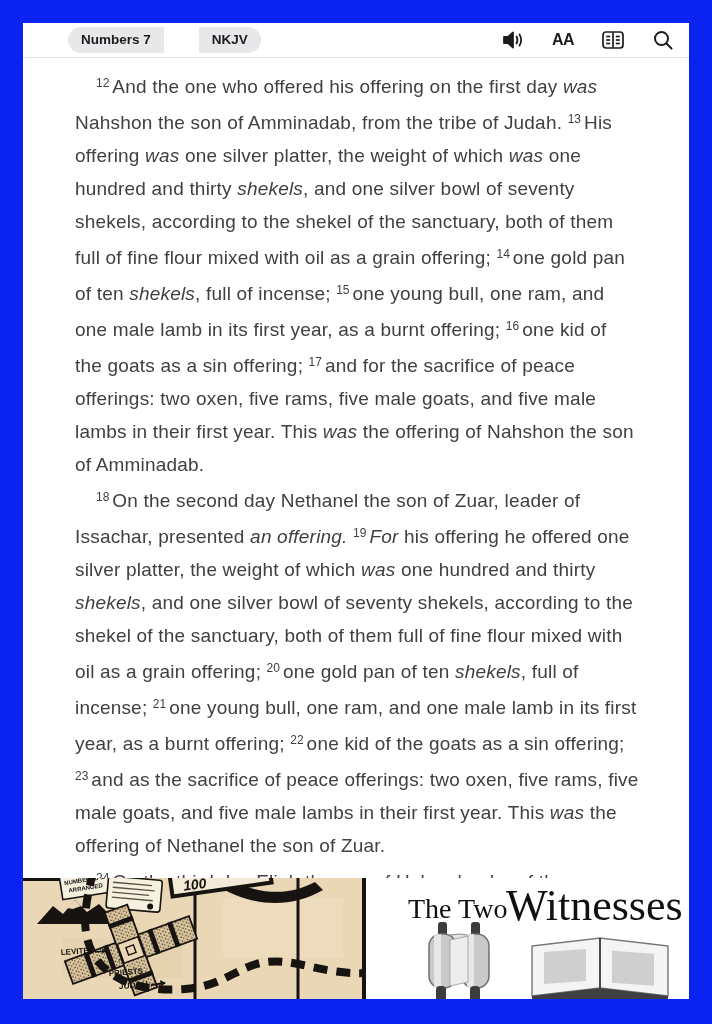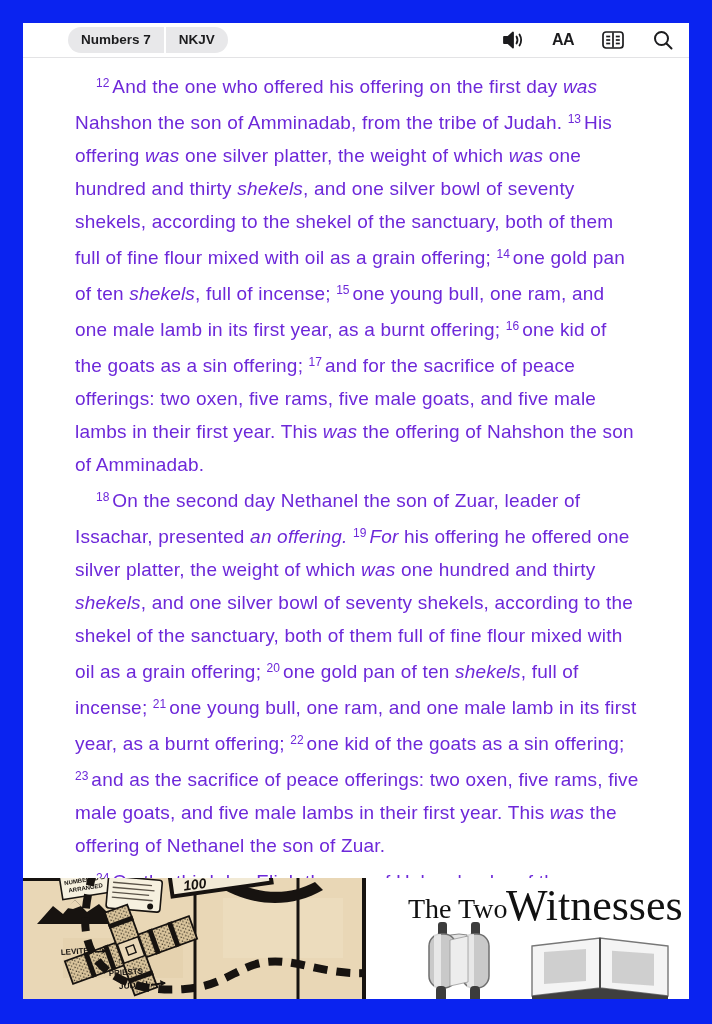--- a/index.html
+++ b/index.html
@@ -11,31 +11,31 @@
 
   
   .toolbar { height:35px; flex:0 0 35px; display:flex; align-items:center;
              justify-content:space-between; padding:0 13px 0 45px;
              border-bottom:1px solid #e3e3e5; background:#fff; }
   .pills { display:flex; gap:2px; }
   .pill { background:#e8e8ea; color:#1c1c1e; font-weight:700; font-size:13.5px;
           padding:6px 13px; line-height:1; border:none; cursor:pointer;
           font-family:"Liberation Sans", sans-serif; }
   .pill.left  { border-radius:14px 0 0 14px; }
-  .pill.right { border-radius:0 14px 14px 0; }
+  .pill.right { border-radius:0 14px 14px 0;margin-left:33px; }
   .tool-icons { display:flex; align-items:center; gap:24px; }
   .icon-btn { background:none; border:none; cursor:pointer; width:26px; height:26px;
               display:flex; align-items:center; justify-content:center; padding:0; }
   .icon-btn svg { display:block; }
   .aa-label { font-size:16px; font-weight:700; color:#1c1c1e; letter-spacing:-0.5px;
               font-family:"Liberation Sans", sans-serif; }
 
   
   .scripture { flex:1 1 auto; overflow:hidden; padding:9px 50px 0 52px;
-               color:#6d28d9; }
+               color:#404040; }
   .para { font-size:19px; line-height:33px; letter-spacing:0.2px;
           text-indent:21px; font-weight:400; }
   .para .it { font-style:italic; }
   .vnum { font-size:12px; vertical-align:6px; letter-spacing:0; margin-right:3px; }
 
   
   .footer { flex:0 0 121px; height:121px; display:flex; gap:6px; align-items:stretch; }
   .img-box { height:121px; overflow:hidden; cursor:pointer; }
   .map-box { width:343px; flex:0 0 343px; }
   .wit-box { flex:1 1 auto; background:#0f766e; }

